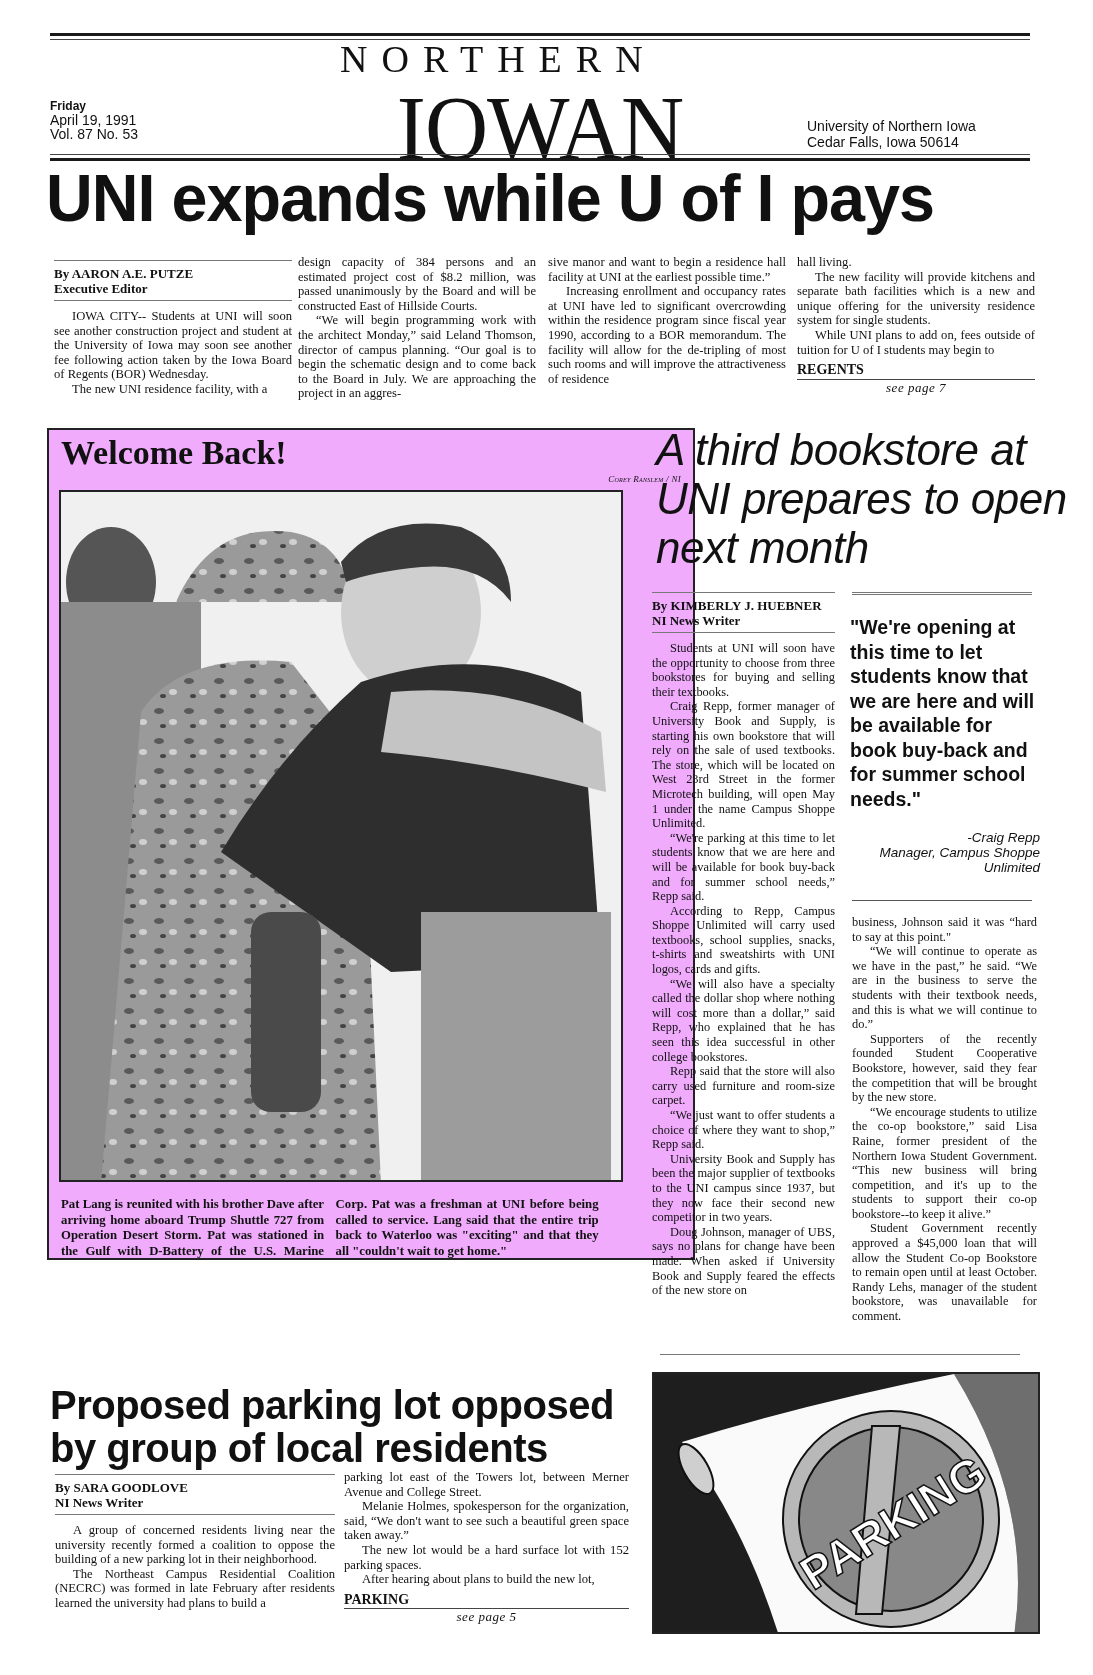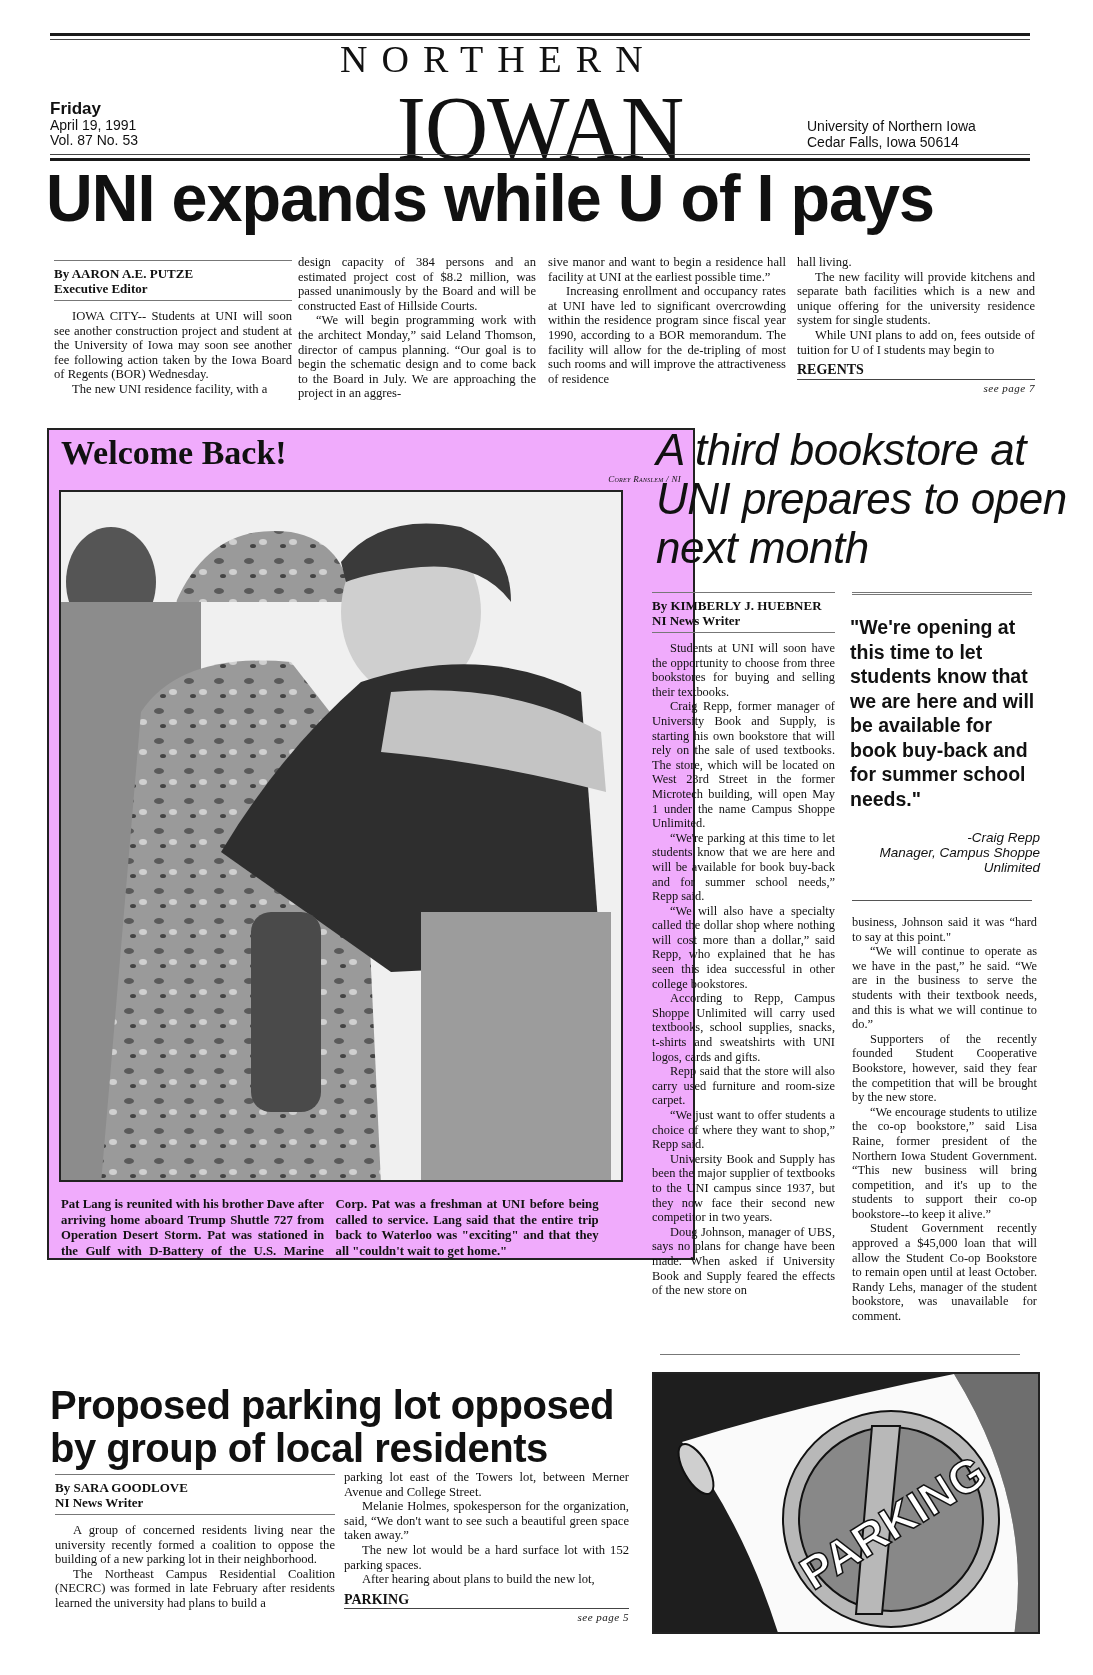--- a/index.html
+++ b/index.html
@@ -7,34 +7,34 @@
   body { position: relative; color: #111; font-family: "Liberation Serif", "DejaVu Serif", serif; }
 
   
   .rule-thick { position: absolute; left: 50px; width: 980px; height: 3px; background: #1a1a1a; }
   .rule-thin { position: absolute; left: 50px; width: 980px; height: 1px; background: #444; }
   .mast-northern { position: absolute; left: 340px; top: 40px; width: 400px; text-align: left;
     font-family: "Liberation Serif", serif; font-size: 38px; letter-spacing: 14px; line-height: 1; }
   .mast-iowan { position: absolute; left: 340px; top: 82px; width: 400px; text-align: center;
     font-family: "Liberation Serif", serif; font-size: 92px; line-height: 1; letter-spacing: -1px; transform: scaleX(0.95); }
   .mast-left { position: absolute; left: 50px; top: 100px; font-family: "Liberation Sans", sans-serif; line-height: 1.05; }
-  .mast-day { font-size: 17px; font-weight: bold; }
+  .mast-day { font-size: 12px; font-weight: bold; }
   .mast-sm { font-size: 14px; }
   .mast-right { position: absolute; left: 807px; top: 118px; font-family: "Liberation Sans", sans-serif; font-size: 14px; line-height: 1.15; }
 
   .headline-main { position: absolute; left: 46px; top: 165px; width: 990px;
     font-family: "Liberation Sans", sans-serif; font-weight: bold; font-size: 66px; letter-spacing: -1px; line-height: 1; white-space: nowrap; transform: scaleX(0.98); transform-origin: left; }
 
   
   .col { position: absolute; font-size: 12.6px; line-height: 14.6px; text-align: justify; font-family: "Liberation Serif", serif; }
   .col p { text-indent: 18px; }
   .col p.noindent { text-indent: 0; }
   .byline { font-weight: bold; font-size: 13px; line-height: 15px; border-top: 1px solid #777; border-bottom: 1px solid #777; padding: 5px 0 4px; margin-bottom: 8px; }
   .jump { font-weight: bold; font-size: 14px; border-bottom: 1px solid #444; padding-bottom: 1px; margin-top: 6px; }
-  .see-page { font-style: italic; font-size: 11px; text-align: right; margin-top: 1px; letter-spacing: 0.5px; }
+  .see-page { font-style: italic; font-size: 13px; text-align: center; margin-top: 1px; letter-spacing: 0.5px; }
 
   
   .photo-box { position: absolute; left: 47px; top: 428px; width: 648px; height: 832px;
     border: 2px solid #222; background: #f0abfc; }
   .photo-title { position: absolute; left: 12px; top: 4px; font-family: "Liberation Serif", serif; font-weight: bold; font-size: 34px; }
   .photo-credit { position: absolute; right: 12px; top: 44px; font-size: 9px; font-style: italic; letter-spacing: 0.3px; }
   .photo-credit .sc { font-variant: small-caps; margin-top: 36px; }
   .photo-inner { position: absolute; left: 10px; top: 60px; width: 564px; height: 692px; border: 2px solid #222; overflow: hidden;
     background: linear-gradient(180deg, #f4f4f4 0%, #e6e6e6 12%, #bdbdbd 30%, #8a8a8a 55%, #6a6a6a 75%, #8e8e8e 100%); }
   .photo-caption { position: absolute; left: 12px; top: 766px; width: 560px; column-count: 2; column-gap: 12px;
@@ -147,22 +147,22 @@
 <div class="book-headline">A third bookstore at UNI prepares to open next month</div>
 
 <div class="col" style="left:652px; top:592px; width:183px; font-size:12.4px;">
   <div class="byline">
     <div>By KIMBERLY J. HUEBNER</div>
     <div>NI News Writer</div>
   </div>
   <p>Students at UNI will soon have the opportunity to choose from three bookstores for buying and selling their textbooks.</p>
   <p>Craig Repp, former manager of University Book and Supply, is starting his own bookstore that will rely on the sale of used textbooks. The store, which will be located on West 23rd Street in the former Microtech building, will open May 1 under the name Campus Shoppe Unlimited.</p>
   <p>“We're parking at this time to let students know that we are here and will be available for book buy-back and for summer school needs,” Repp said.</p>
+  <p>According to Repp, Campus Shoppe Unlimited will carry used textbooks, school supplies, snacks, t-shirts and sweatshirts with UNI logos, cards and gifts.</p>
   <p>“We will also have a specialty called the dollar shop where nothing will cost more than a dollar,” said Repp, who explained that he has seen this idea successful in other college bookstores.</p>
-  <p>According to Repp, Campus Shoppe Unlimited will carry used textbooks, school supplies, snacks, t-shirts and sweatshirts with UNI logos, cards and gifts.</p>
   <p>Repp said that the store will also carry used furniture and room-size carpet.</p>
   <p>“We just want to offer students a choice of where they want to shop,” Repp said.</p>
   <p>University Book and Supply has been the major supplier of textbooks to the UNI campus since 1937, but they now face their second new competitor in two years.</p>
   <p>Doug Johnson, manager of UBS, says no plans for change have been made. When asked if University Book and Supply feared the effects of the new store on</p>
 </div>
 
 <div class="pullquote-rule"></div>
 <div class="pullquote">"We're opening at this time to let students know that we are here and will be available for book buy-back and for summer school needs."</div>
 <div class="pq-attrib">
   <div>-Craig Repp</div>

